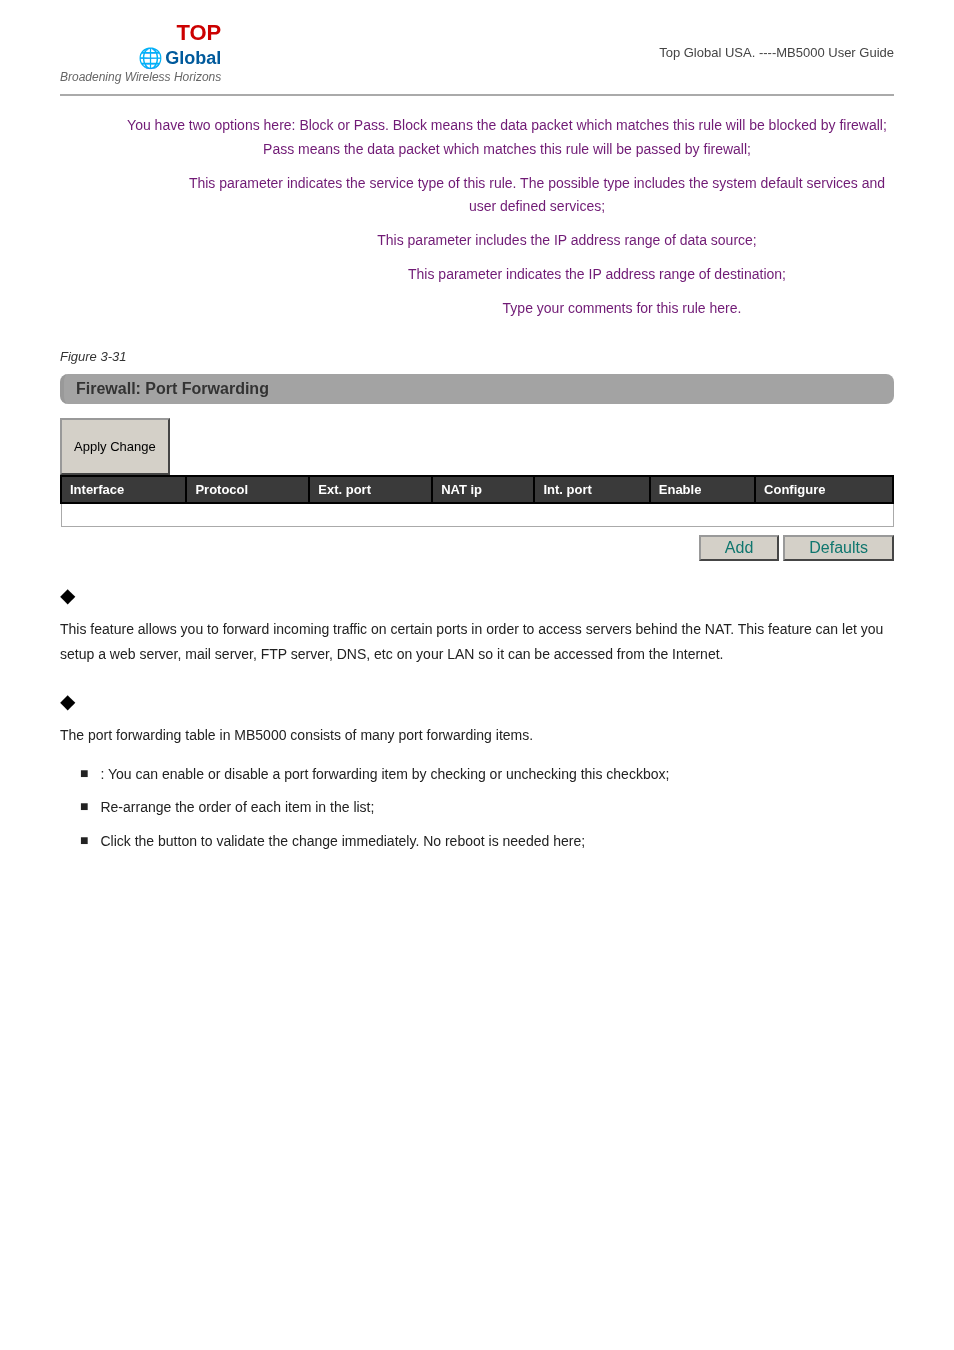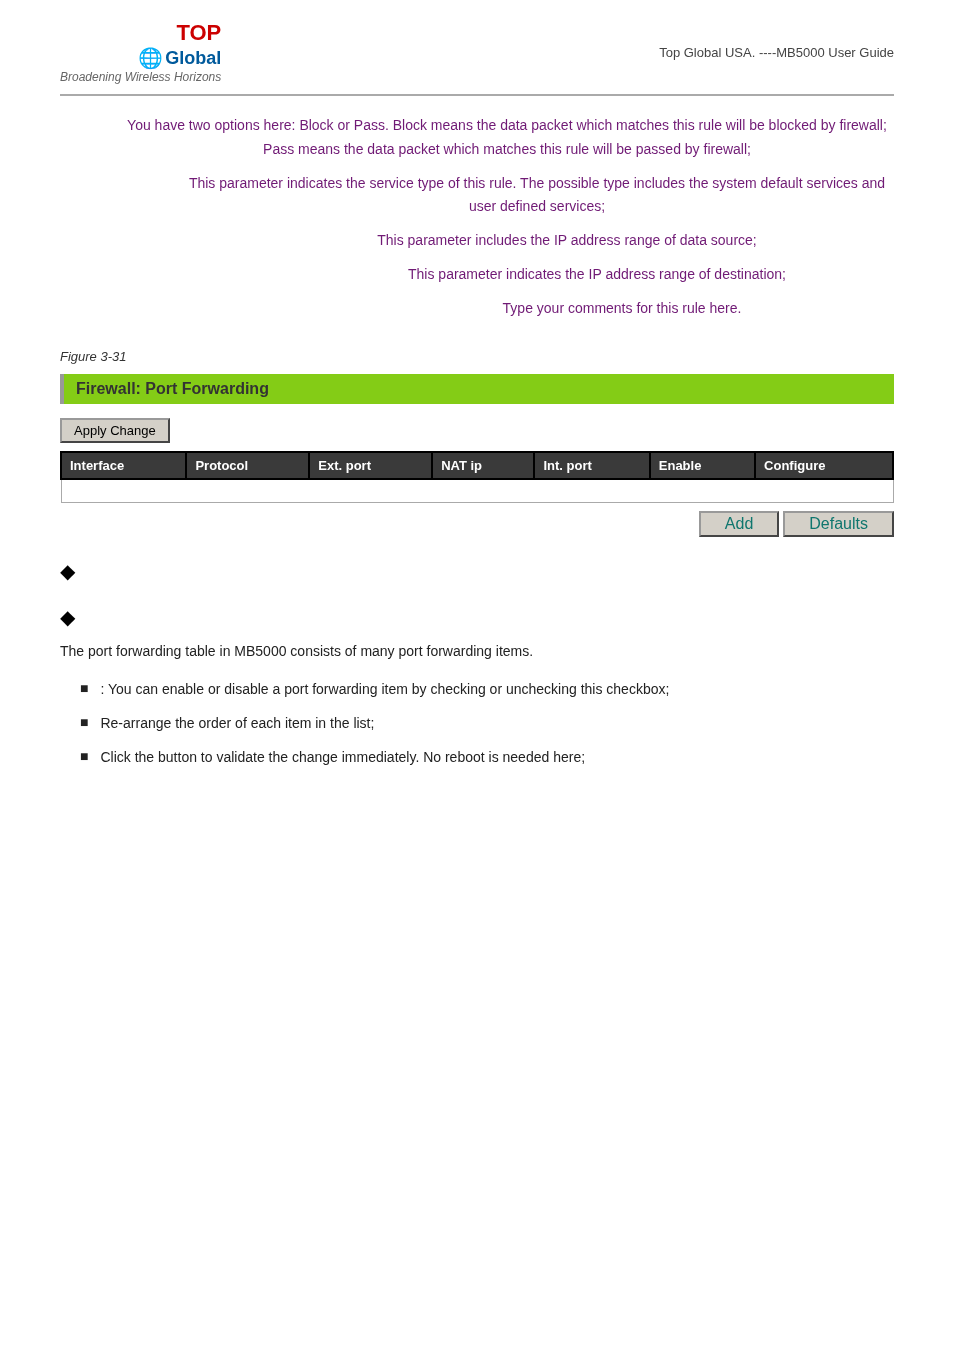--- a/index.html
+++ b/index.html
@@ -42,37 +42,38 @@
     .indent-5 { padding-left: 290px; }
     
     .figure-label {
       font-style: italic;
       font-size: 13px;
       color: #333;
       margin: 28px 0 10px 0;
     }
     
     .section-heading {
-      background: #84cc16;
+      background: #a3a3a3;
       padding: 6px 12px;
       font-size: 16px;
       font-weight: bold;
       color: #333;
       margin-bottom: 14px;
       border-left: 4px solid #999;
+      border-radius: 8px;
     }
     
     .apply-change-btn {
       background: #d4d0c8;
       border: 2px outset #999;
-      padding: 3px 12px;
+      padding: 19px 12px;
       font-size: 13px;
       color: #000;
       cursor: pointer;
-      margin-bottom: 8px;
+      margin-bottom: 0;
       display: inline-block;
     }
     
     .fw-table {
       width: 100%;
       border-collapse: collapse;
       margin-bottom: 8px;
     }
     .fw-table th {
       background: #3a3a3a;
@@ -188,20 +189,21 @@
   </table>
 
   
   <div class="table-buttons">
     <button class="btn-small">Add</button>
     <button class="btn-small">Defaults</button>
   </div>
 
   
   <div class="diamond-bullet">◆</div>
+  <div class="section-content">This feature allows you to forward incoming traffic on certain ports in order to access servers behind the NAT. This feature can let you setup a web server, mail server, FTP server, DNS, etc on your LAN so it can be accessed from the Internet.</div>
 
   
   <div class="diamond-bullet">◆</div>
   <div class="section-content">The port forwarding table in MB5000 consists of many port forwarding items.</div>
 
   
   <div class="list-item">
     <span class="list-bullet">■</span>
     <span class="list-content">: You can enable or disable a port forwarding item by checking or unchecking this checkbox;</span>
   </div>

